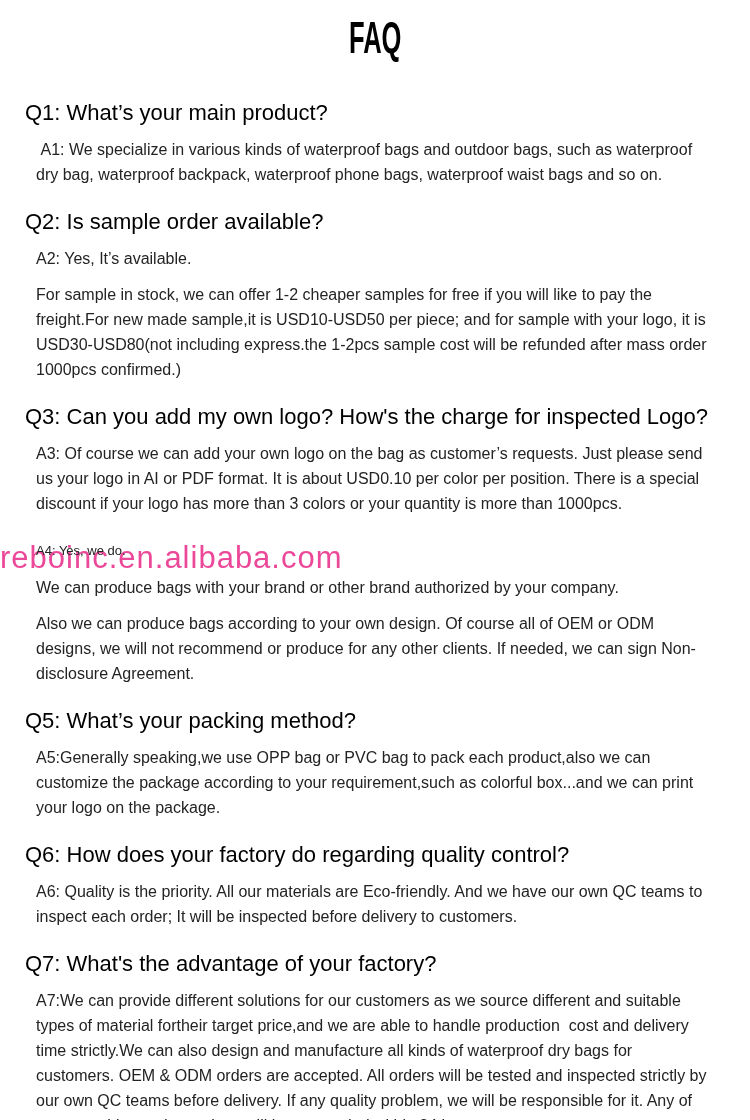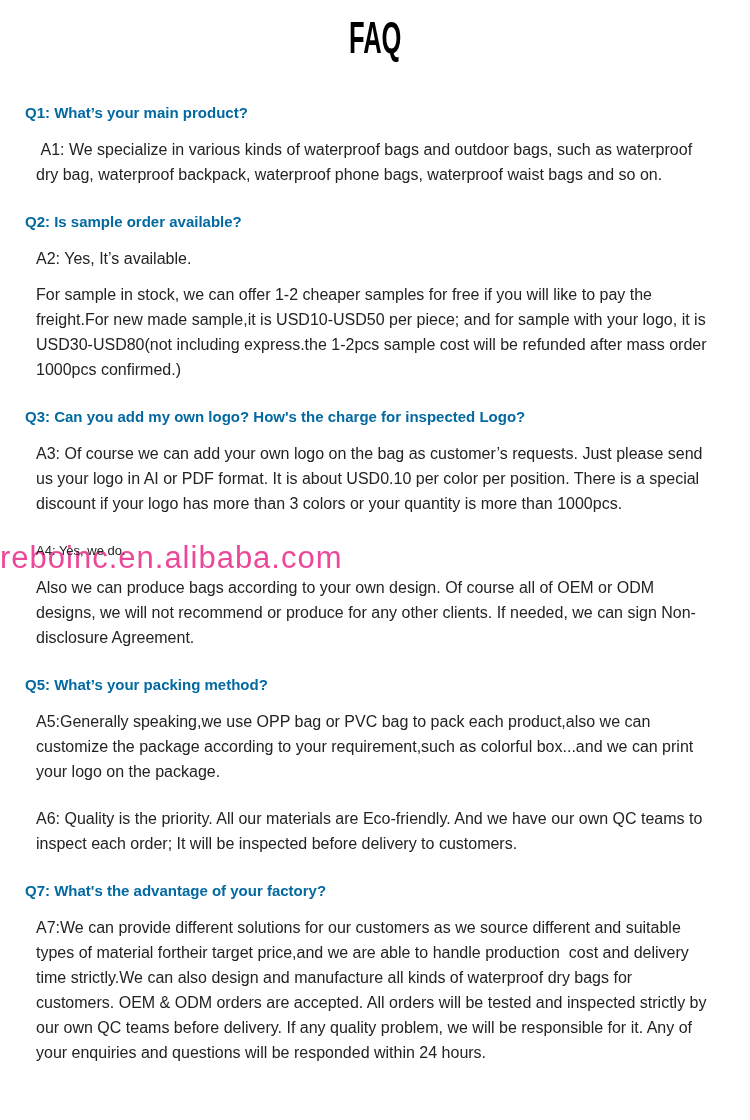--- a/index.html
+++ b/index.html
@@ -40,24 +40,24 @@
     z-index: 0;
     pointer-events: none;
   }
   .content {
     position: relative;
     z-index: 1;
     padding: 0 25px 0 25px;
   }
   .faq-section { margin: 0 0 22px 0; }
   .question {
-    font-size: 15px;
+    font-size: 22px;
     line-height: 26px;
-    font-weight: bold;
-    color: #0369a1;
+    font-weight: normal;
+    color: #000000;
     margin: 0 0 3px 0;
   }
   .answer {
     font-size: 16px;
     line-height: 25px;
     margin: 11px;
     color: #232323;
     white-space: pre-wrap;
   }
   .answer.lead {
@@ -89,29 +89,31 @@
       <p class="answer">For sample in stock, we can offer 1-2 cheaper samples for free if you will like to pay the freight.For new made sample,it is USD10-USD50 per piece; and for sample with your logo, it is USD30-USD80(not including express.the 1-2pcs sample cost will be refunded after mass order 1000pcs confirmed.)</p>
     </div>
 
     <div class="faq-section">
       <h2 class="question">Q3: Can you add my own logo? How's the charge for inspected Logo?</h2>
       <p class="answer">A3: Of course we can add your own logo on the bag as customer’s requests. Just please send us your logo in AI or PDF format. It is about USD0.10 per color per position. There is a special discount if your logo has more than 3 colors or your quantity is more than 1000pcs.</p>
     </div>
 
     <div class="faq-section">
       <p class="answer lead">A4: Yes, we do.</p>
+      <p class="answer">We can produce bags with your brand or other brand authorized by your company.</p>
       <p class="answer">Also we can produce bags according to your own design. Of course all of OEM or ODM designs, we will not recommend or produce for any other clients. If needed, we can sign Non-disclosure Agreement.</p>
     </div>
 
     <div class="faq-section">
       <h2 class="question">Q5: What’s your packing method?</h2>
       <p class="answer">A5:Generally speaking,we use OPP bag or PVC bag to pack each product,also we can customize the package according to your requirement,such as colorful box...and we can print your logo on the package.</p>
     </div>
 
     <div class="faq-section">
+      <h2 class="question">Q6: How does your factory do regarding quality control?</h2>
       <p class="answer">A6: Quality is the priority. All our materials are Eco-friendly. And we have our own QC teams to inspect each order; It will be inspected before delivery to customers.</p>
     </div>
 
     <div class="faq-section">
       <h2 class="question">Q7: What's the advantage of your factory?</h2>
       <p class="answer">A7:We can provide different solutions for our customers as we source different and suitable types of material fortheir target price,and we are able to handle production  cost and delivery  time strictly.We can also design and manufacture all kinds of waterproof dry bags for customers. OEM &amp; ODM orders are accepted. All orders will be tested and inspected strictly by our own QC teams before delivery. If any quality problem, we will be responsible for it. Any of your enquiries and questions will be responded within 24 hours.</p>
     </div>
 
   </div>
 </div>

